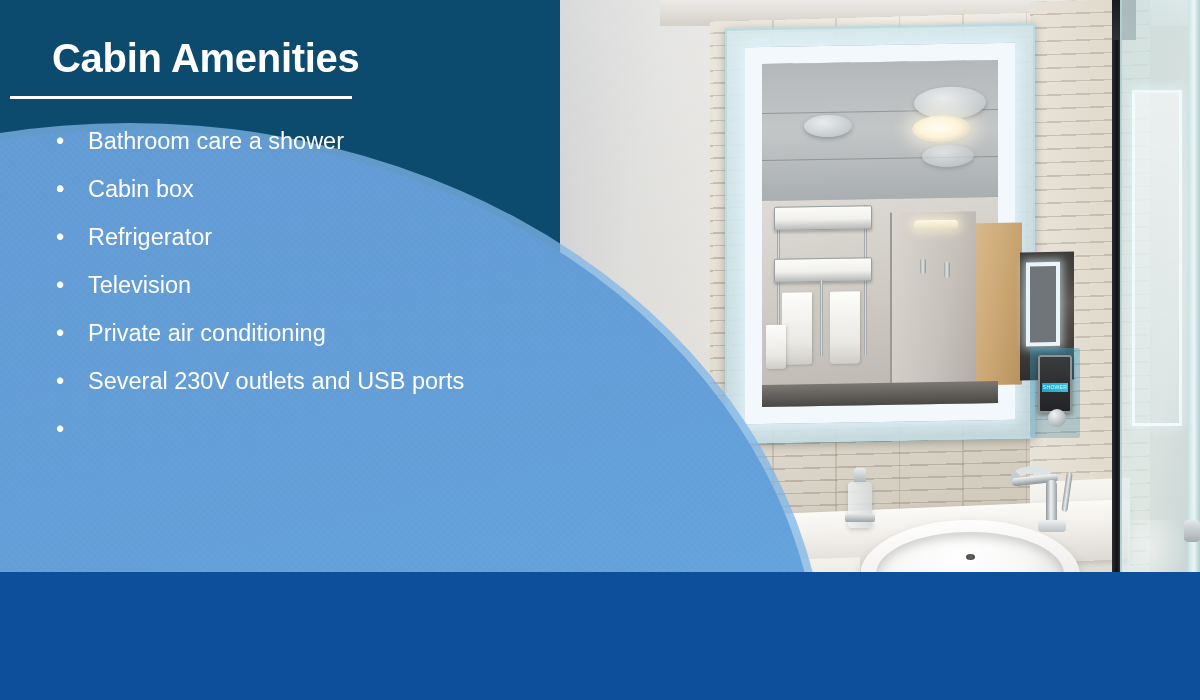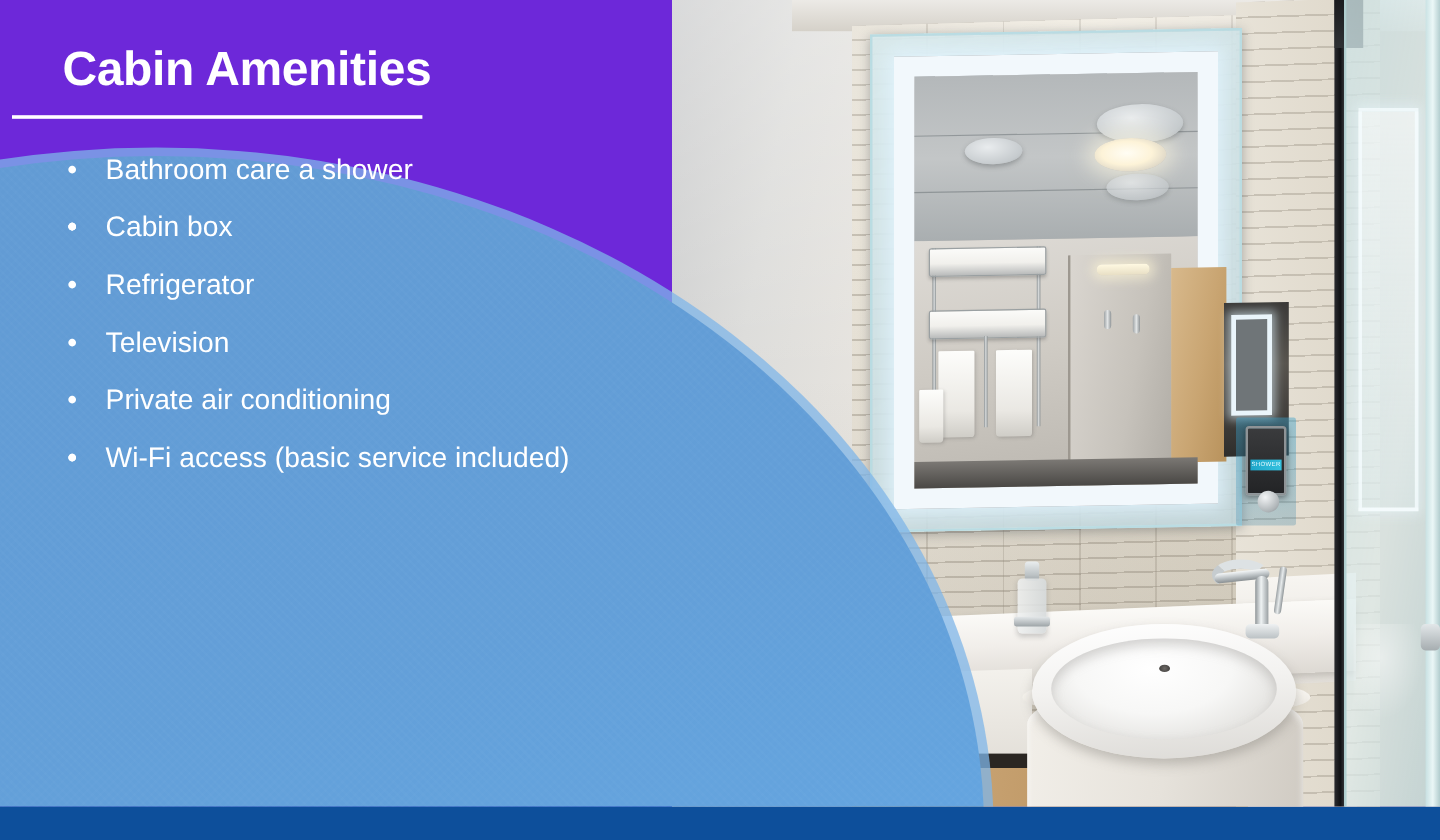--- a/index.html
+++ b/index.html
@@ -5,23 +5,23 @@
 <style>
   * { box-sizing: border-box; margin: 0; padding: 0; }
   html, body {
     width: 1200px; height: 700px;
     overflow: hidden;
     background: #0d4f9b;
     font-family: "Liberation Sans", sans-serif;
   }
   #slide {
     position: relative;
-    width: 1200px; height: 672px;
+    width: 1200px; height: 572px;
     overflow: hidden;
-    background: #6d28d9;
+    background: #0c4a6e;
   }
 
   
   .photo {
     position: absolute;
     left: 560px; top: 0;
     width: 640px; height: 700px;
     overflow: hidden;
     background: #c9c3b8;
   }
@@ -538,18 +538,18 @@
     <div class="title">Cabin Amenities</div>
     <div class="rule"></div>
     <ul class="bullets" id="bullet-list">
         <li><span class="dot">•</span><span>Bathroom care a shower</span></li>
         <li><span class="dot">•</span></li>
         <li><span class="dot">•</span></li>
         <li><span class="dot">•</span><span>Cabin box</span></li>
         <li><span class="dot">•</span><span>Refrigerator</span></li>
         <li><span class="dot">•</span><span>Television</span></li>
         <li><span class="dot">•</span><span>Private air conditioning</span></li>
+        <li><span class="dot">•</span><span>Several 230V outlets and USB ports</span></li>
         <li><span class="dot">•</span></li>
-        <li><span class="dot">•</span><span>Wi-Fi access (basic service included)</span></li>
       </ul>
   </div>
 
 </div>
 
 </body></html>

